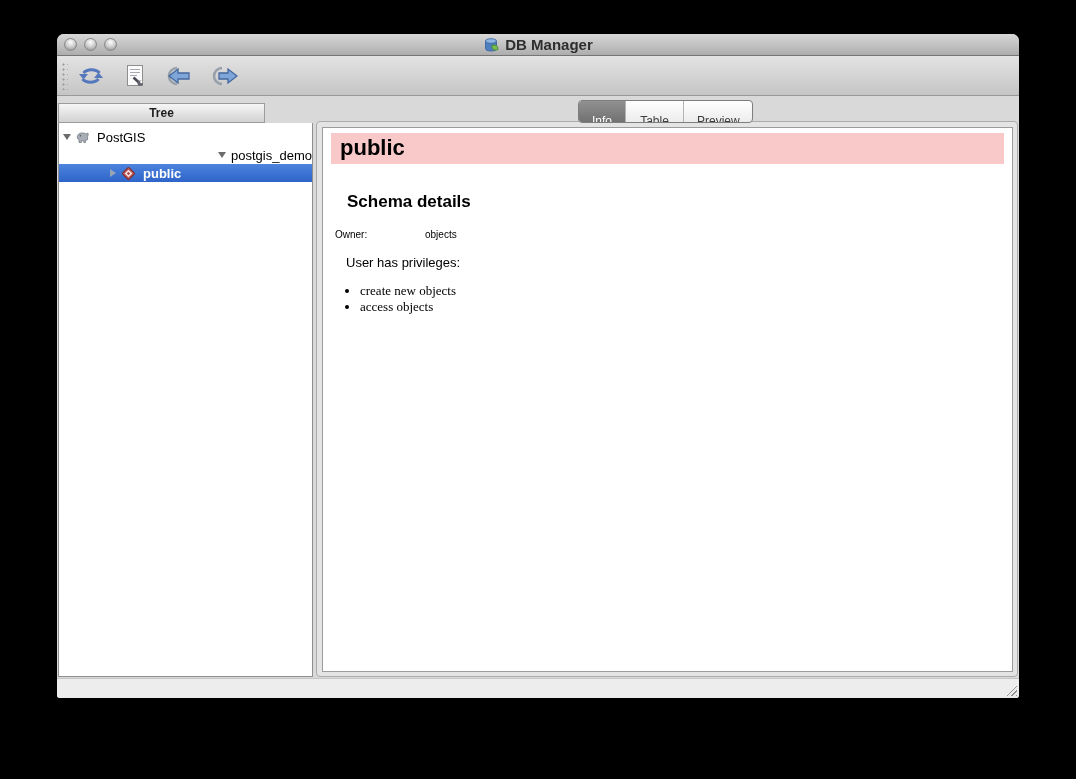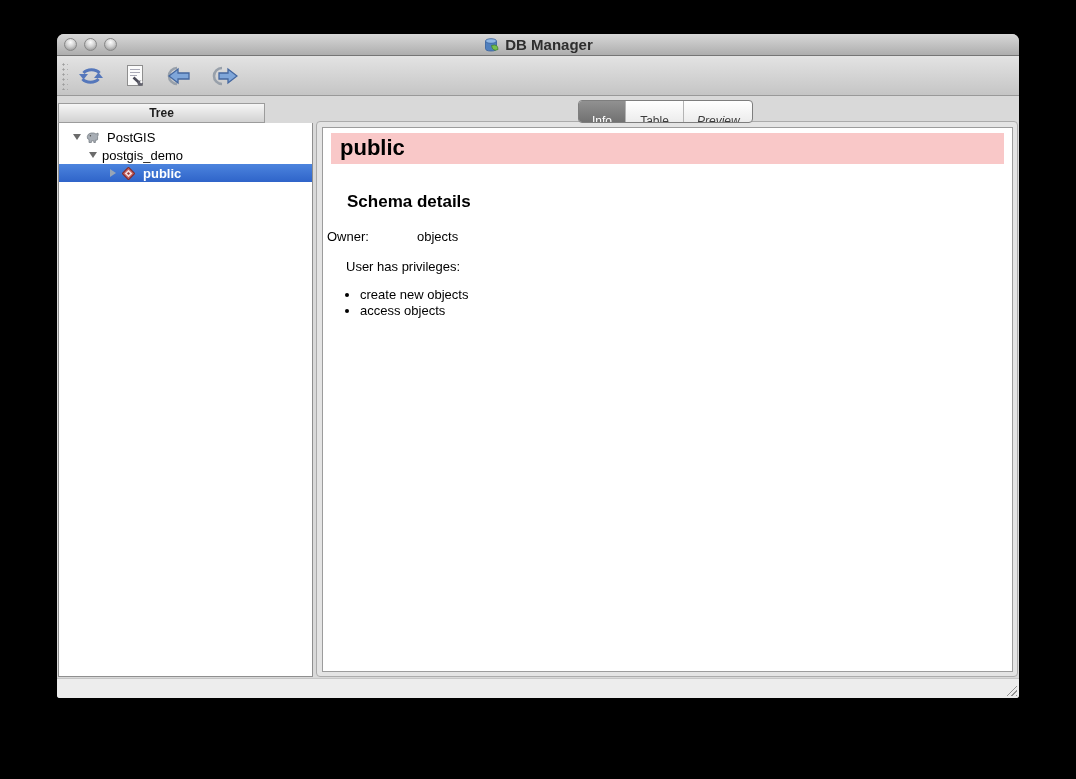--- a/index.html
+++ b/index.html
@@ -59,22 +59,22 @@
   .tree-list {
     position:absolute; left:1px; top:89px; width:255px; height:554px;
     background:#fff; border:1px solid #8f8f8f; border-top:none;
     padding-top:5px;
   }
   .tree-row { height:18px; display:flex; align-items:center; font-size:13px; color:#000; }
   .tree-row.selected {
     background:linear-gradient(#4c84de,#2f64c9);
     color:#fff; font-weight:bold;
   }
-  .row-0 { padding-left:12px; }
-  .row-1 { padding-left:28px; }
+  .row-0 { padding-left:2px; }
+  .row-1 { padding-left:28px;justify-content:flex-end; }
   .row-2 { padding-left:48px; }
   .tri { width:12px; display:flex; justify-content:center; flex:0 0 12px; }
   .tri-down { width:0; height:0; border-left:4px solid transparent; border-right:4px solid transparent; border-top:6px solid #6b6b6b; }
   .tri-right { width:0; height:0; border-top:4px solid transparent; border-bottom:4px solid transparent; border-left:6px solid #97a5b7; }
   .ticon { width:15px; height:15px; margin:0 4px 0 2px; flex:0 0 15px; display:flex; }
   .tlabel { margin-left:3px; white-space:nowrap; }
 
   
   .tabs {
     position:absolute; left:521px; top:66px; height:23px; z-index:3;
@@ -82,41 +82,41 @@
     background:linear-gradient(#ffffff,#ececec);
   }
   .tab {
     border:none; background:transparent; font-family:inherit;
     font-size:12px; color:#3d3d3d; height:21px; padding:13px; cursor:default;
   }
   .tab + .tab { border-left:1px solid #b4b4b4; }
   .tab.selected { background:linear-gradient(#919191,#6a6a6a); color:#fff; }
   .tab-info { width:46px; }
   .tab-table { width:58px; }
-  .tab-preview { width:69px;font-style:italic; }
+  .tab-preview { width:69px; }
 
   
   .tab-pane {
     position:absolute; left:259px; top:87px; width:702px; height:556px;
     background:#e4e4e4; border:1px solid #ababab; border-radius:4px;
   }
   .webview {
     position:absolute; left:5px; top:5px; right:4px; bottom:4px;
     background:#fff; border:1px solid #9c9c9c; overflow:hidden; color:#000;
   }
   .webview h1 {
     margin:5px 8px 0 8px; padding:3px 0 4px 9px;
     font-size:22px; line-height:24px; font-weight:bold;
   }
   .webview h2 { font-size:17px; margin:28px 8px 16px 24px; }
-  .detail-table { margin-left:4px; border-spacing:0; font-size:13px; }
+  .detail-table { margin-left:12px; border-spacing:0; font-size:10px; }
   .detail-table td { padding:1px 0; }
   .detail-table td.lbl { width:90px; }
   .webview p { font-size:13px; margin:14px 8px 13px 23px; }
-  .webview ul { font-size:13px; margin:0 0 0 9px; padding-left:28px; }
+  .webview ul { font-size:13px; margin:0 0 0 9px; padding-left:28px;font-family:Liberation Serif, serif; }
   .webview li { line-height:16px; }
 
   
   .bottom-strip {
     position:absolute; left:0; top:644px; width:100%; height:20px;
     background:#ededed; border-top:1px solid #c6c6c6;
   }
   .resize-grip {
     position:absolute; right:2px; bottom:2px; width:13px; height:13px;
     background:repeating-linear-gradient(135deg, rgba(0,0,0,0) 0 2px, #949494 2px 3px);

